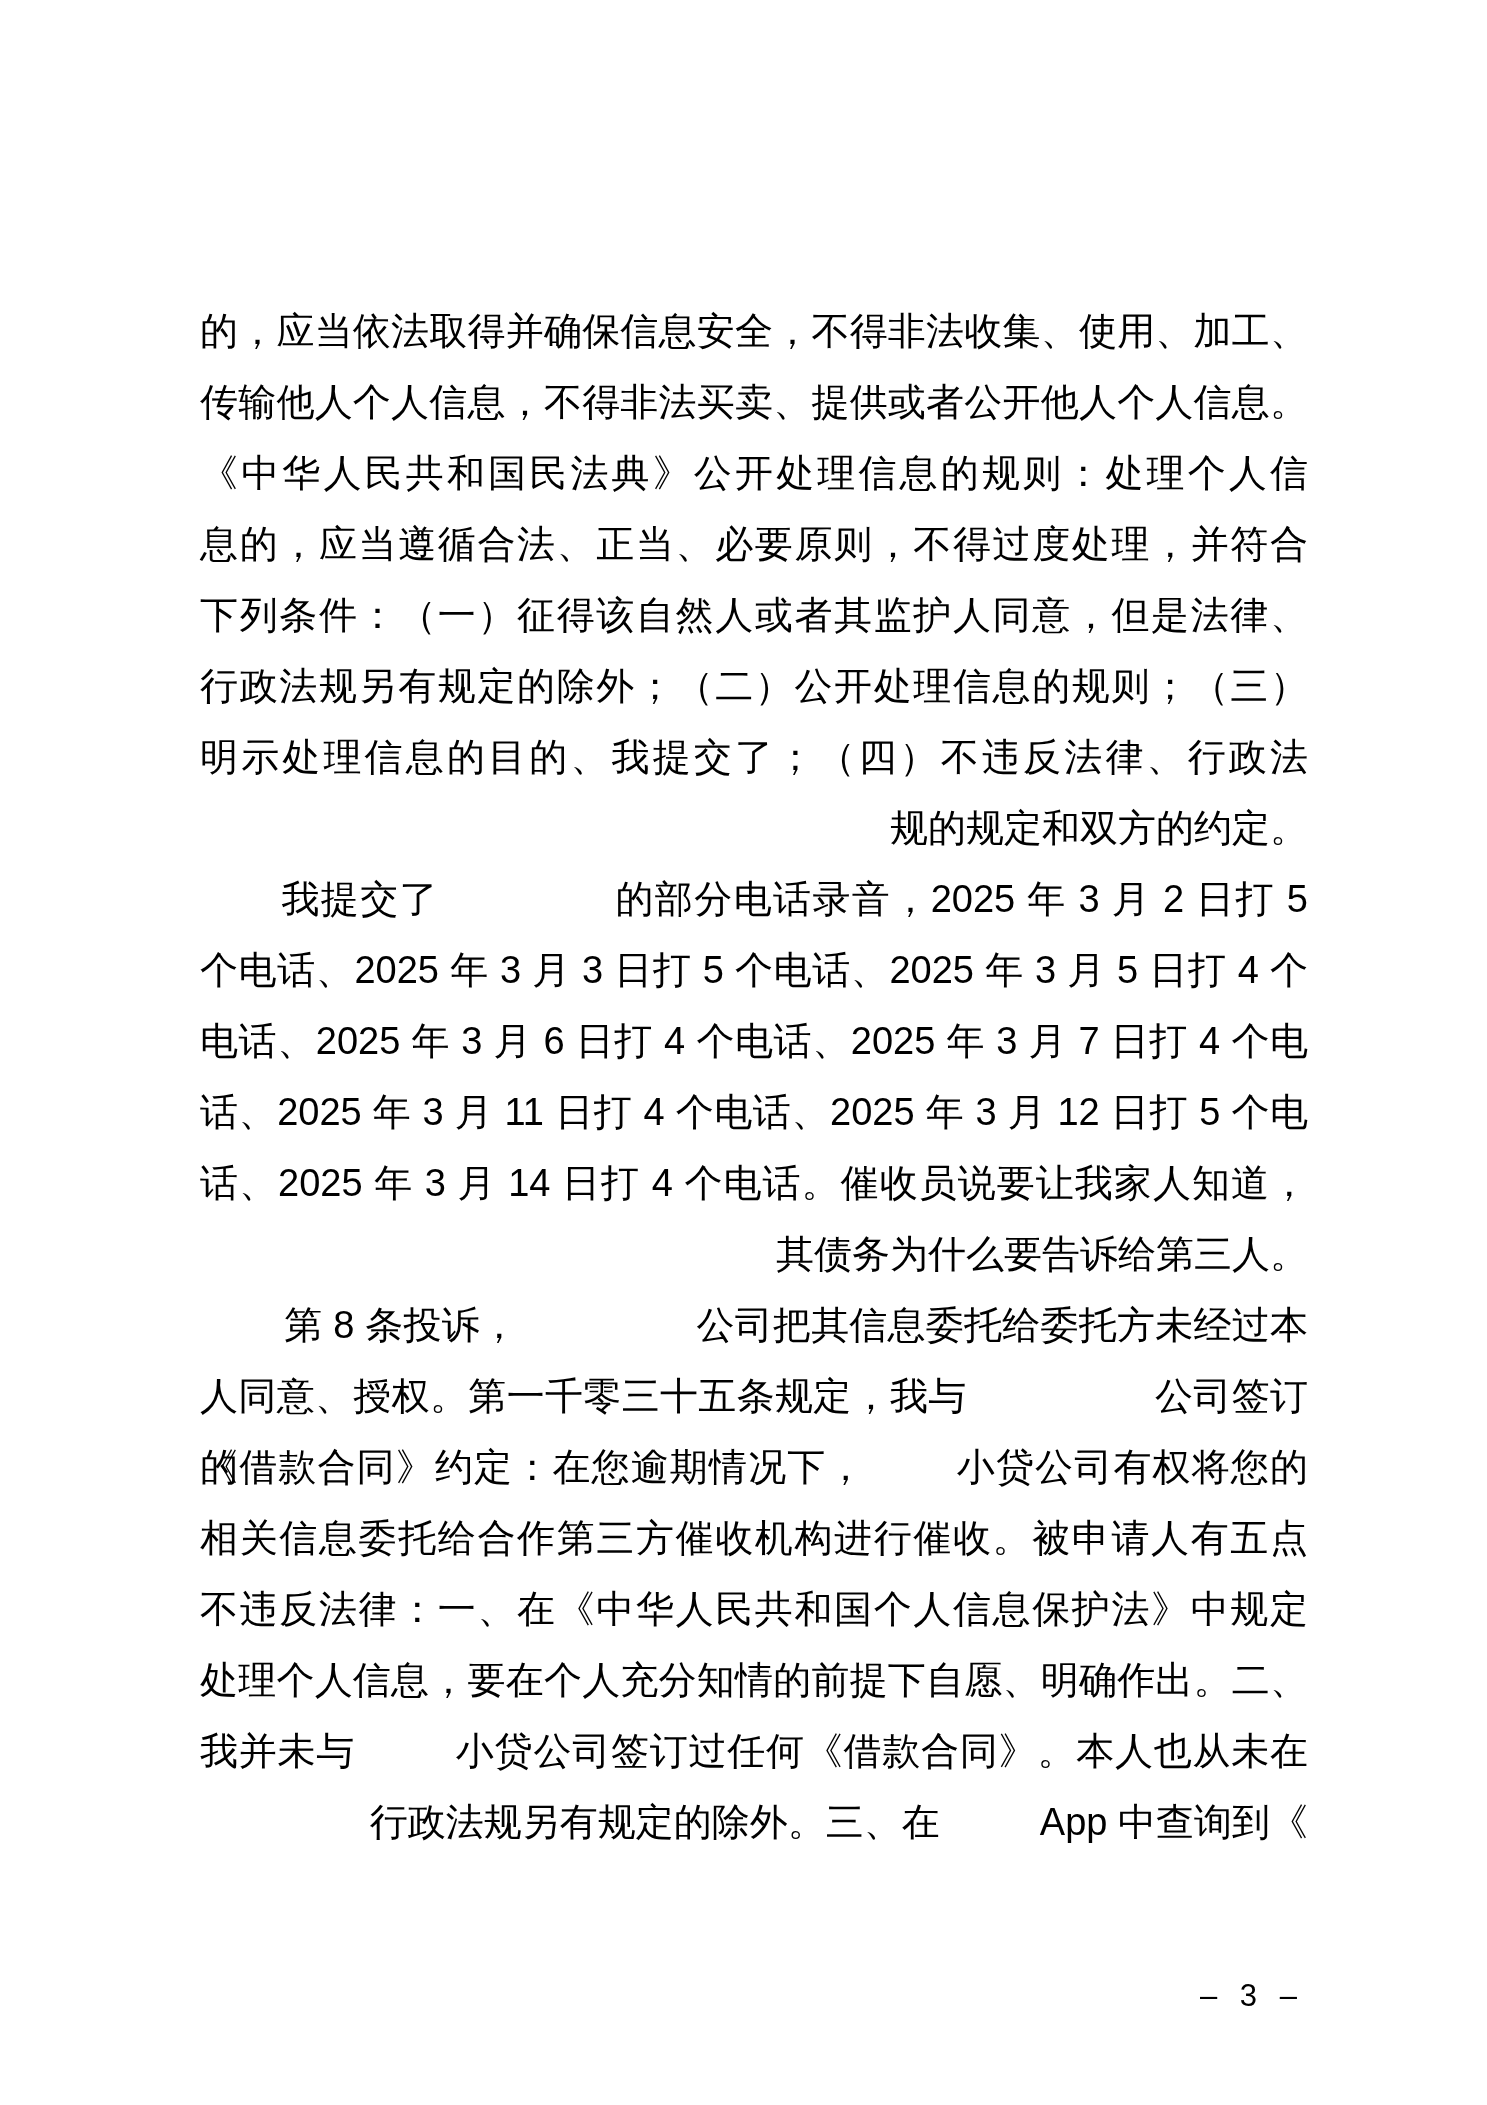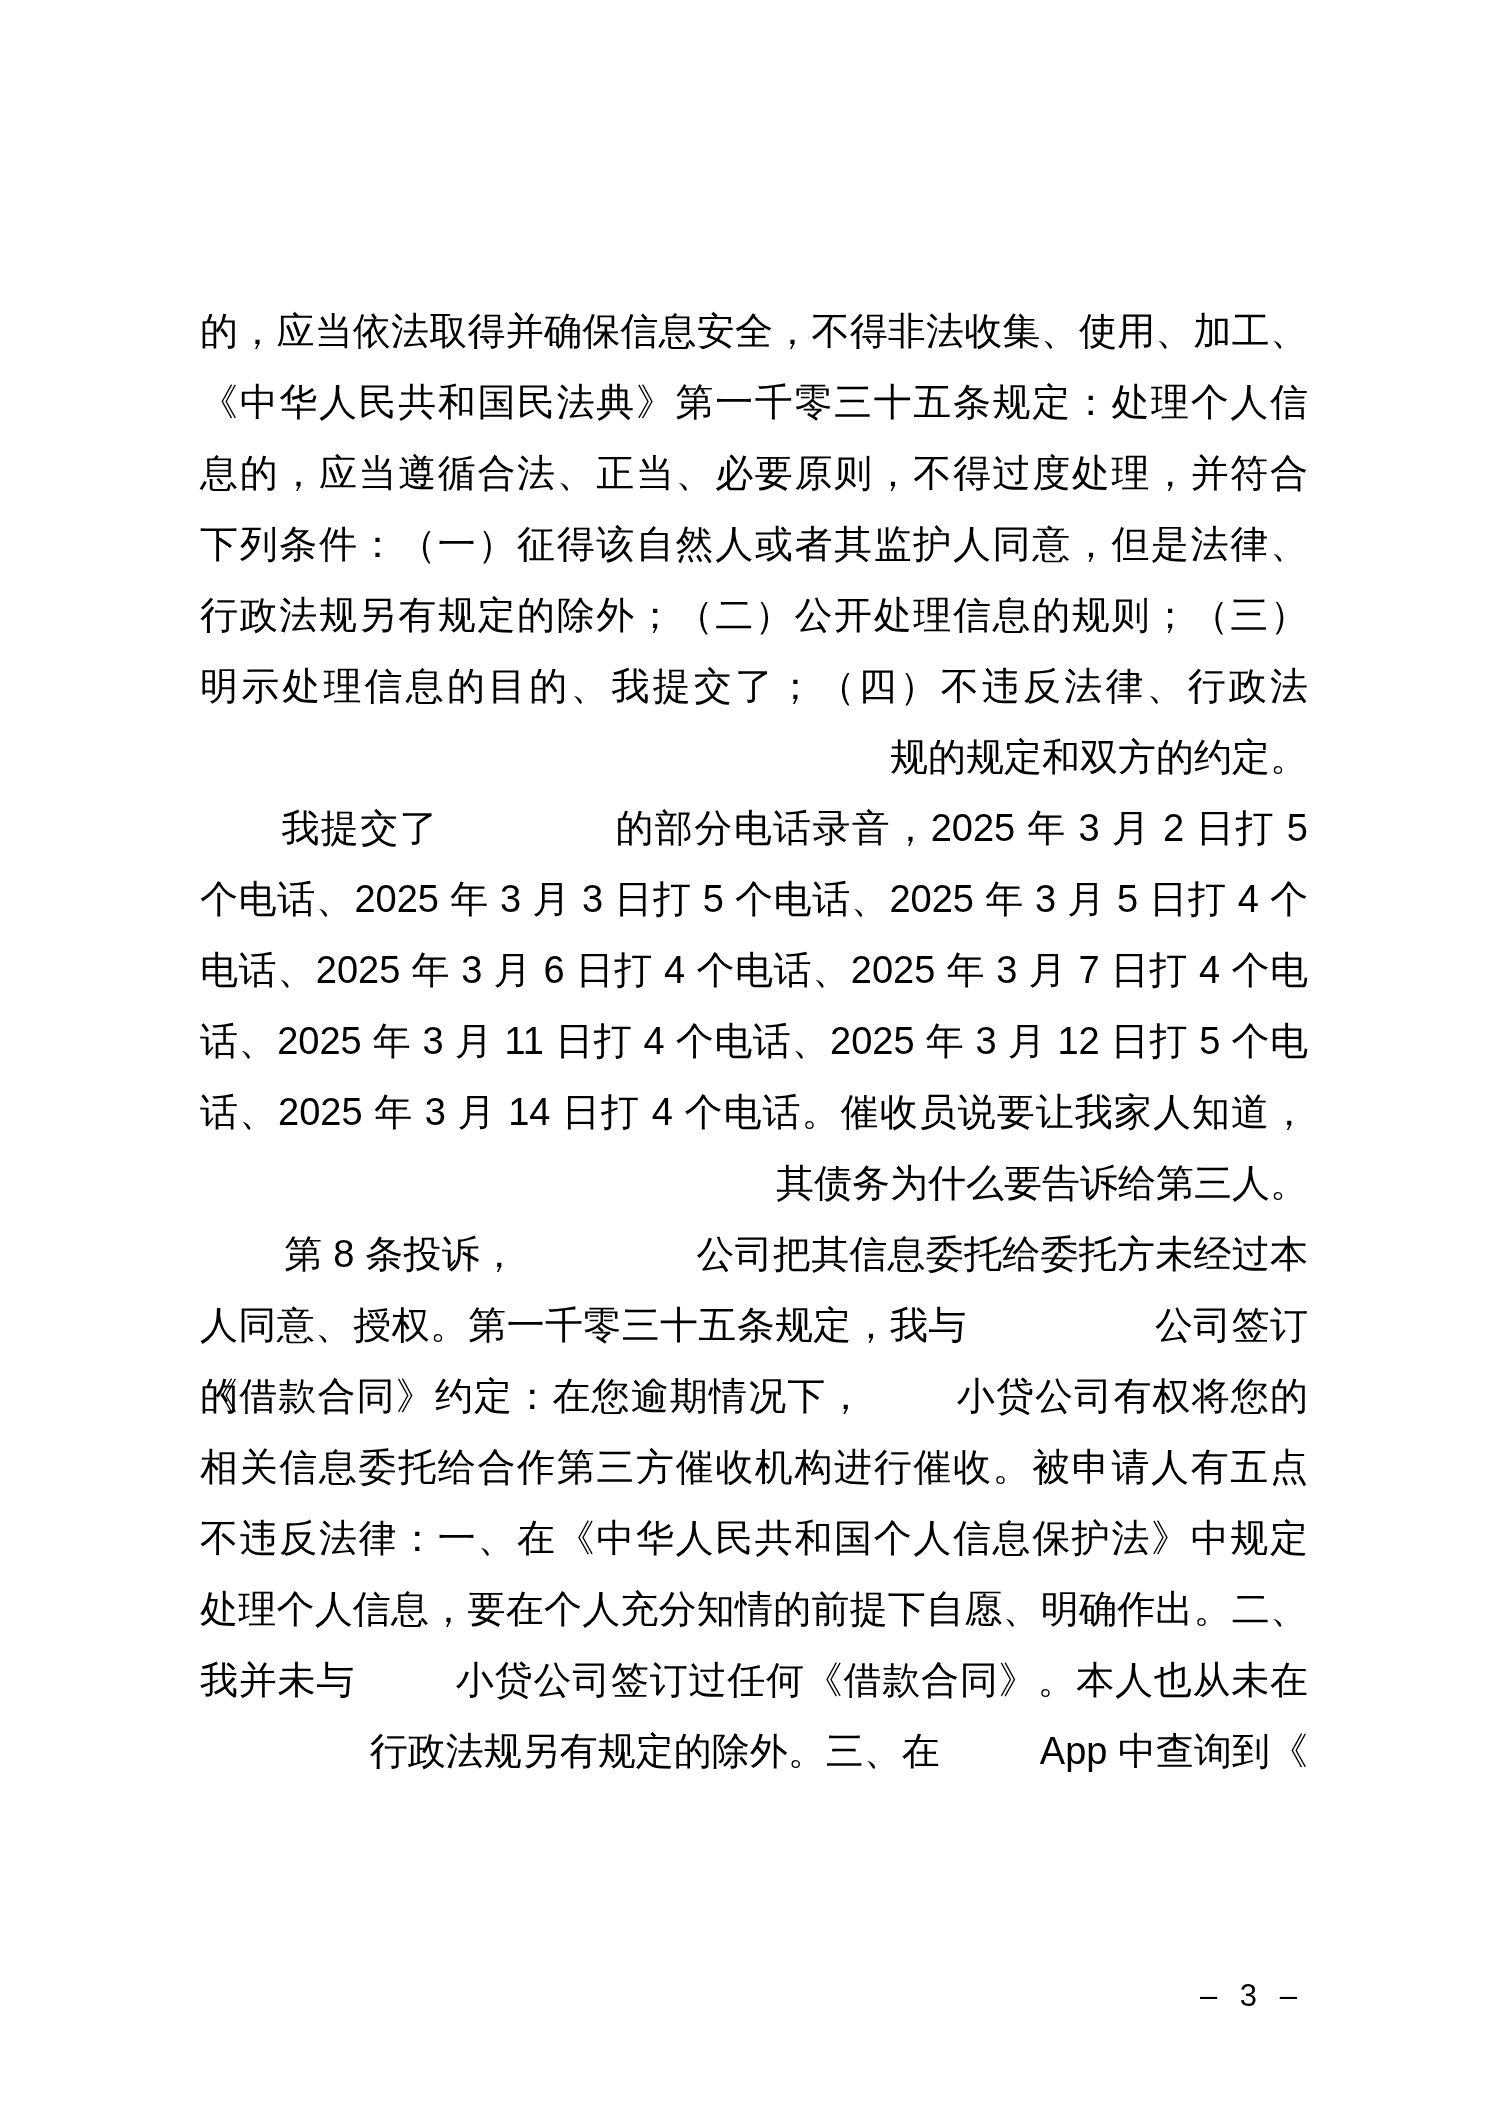--- a/index.html
+++ b/index.html
@@ -50,21 +50,22 @@
     white-space: pre;
     color: #000000;
   }
 </style>
 </head>
 <body>
 
 <div class="page">
   <div class="body-text">
       <div class="line"><span>的，应当依法取得并确保信息安全，不得非法收集、使用、加工、</span></div>
-      <div class="line"><span>《中华人民共和国民法典》第一千零三十五条规定：处理个人信</span></div>
+      <div class="line"><span>传输他人个人信息，不得非法买卖、提供或者公开他人个人信息。</span></div>
+      <div class="line"><span>《中华人民共和国民法典》公开处理信息的规则：处理个人信</span></div>
       <div class="line"><span>息的，应当遵循合法、正当、必要原则，不得过度处理，并符合</span></div>
       <div class="line"><span>下列条件：（一）征得该自然人或者其监护人同意，但是法律、</span></div>
       <div class="line"><span>行政法规另有规定的除外；（二）公开处理信息的规则；（三）</span></div>
       <div class="line"><span>明示处理信息的目的、我提交了；（四）不违反法律、行政法</span></div>
       <div class="line short"><span>规的规定和双方的约定。</span></div>
       <div class="line"><span class="indent" style="width: 80px;"></span><span>我提交了</span><span class="blank" style="width: 175px;"></span><span>的部分电话录音，2025 年 3 月 2 日打 5</span></div>
       <div class="line"><span>个电话、2025 年 3 月 3 日打 5 个电话、2025 年 3 月 5 日打 4 个</span></div>
       <div class="line"><span>电话、2025 年 3 月 6 日打 4 个电话、2025 年 3 月 7 日打 4 个电</span></div>
       <div class="line"><span>话、2025 年 3 月 11 日打 4 个电话、2025 年 3 月 12 日打 5 个电</span></div>
       <div class="line"><span>话、2025 年 3 月 14 日打 4 个电话。催收员说要让我家人知道，</span></div>

